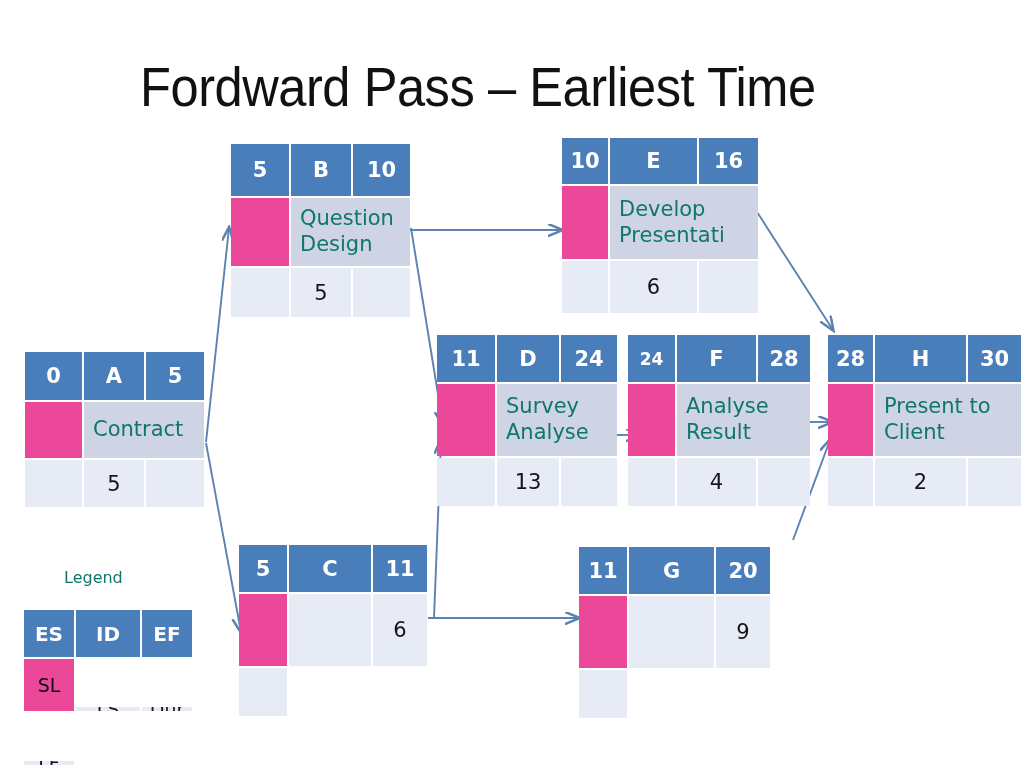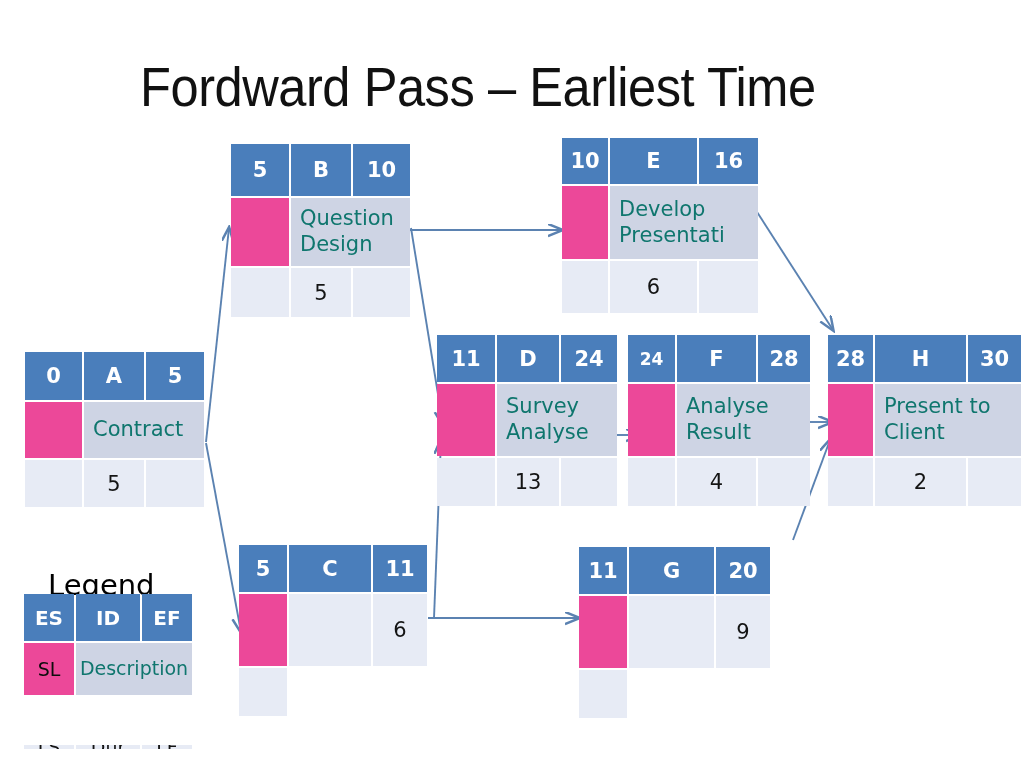--- a/index.html
+++ b/index.html
@@ -76,24 +76,24 @@
   }
   .cell.bot {
     background: #e7ebf5;
     font-size: 21px;
     color: #141414;
   }
 
   
   #legend-title {
     position: absolute;
-    left: 48px;
+    left: 64px;
     top: 568px;
-    font-size: 29px;
-    color: #000000;
+    font-size: 16px;
+    color: #0f766e;
   }
   .legend-node .cell.head { font-size: 20px; }
   .legend-node .cell.desc { font-size: 19px; justify-content: center; padding-left: 0; }
   .legend-node .cell.mid  { font-size: 19px; }
   .legend-node .cell.bot  { font-size: 19px; margin-top: 48px; }
 
   
   #arrow-layer {
     position: absolute;
     left: 0; top: 0;
@@ -223,22 +223,21 @@
   <div class="cell head">G</div>
   <div class="cell head">20</div>
   <div class="cell mid"></div>
   <div class="cell bot"></div>
   <div class="cell bot">9</div>
   <div class="cell bot"></div>
 </div>
 
 <div id="legend-title">Legend</div>
 
-<div class="node legend-node" style="left:24px; top:594px; width:166px; height:155px; --c1:50px; --c2:64px; --c3:50px; --r1:47px; --r2:52px; --r3:52px;">
+<div class="node legend-node" style="left:24px; top:610px; width:166px; height:155px; --c1:50px; --c2:64px; --c3:50px; --r1:47px; --r2:52px; --r3:52px;">
   <div class="cell head">ES</div>
   <div class="cell head">ID</div>
   <div class="cell head">EF</div>
   <div class="cell mid">SL</div>
-  <div class="cell desc">Description</div>
   <div class="cell bot">LS</div>
   <div class="cell bot">Dur</div>
   <div class="cell bot">LF</div>
 </div>
 
 </body></html>

